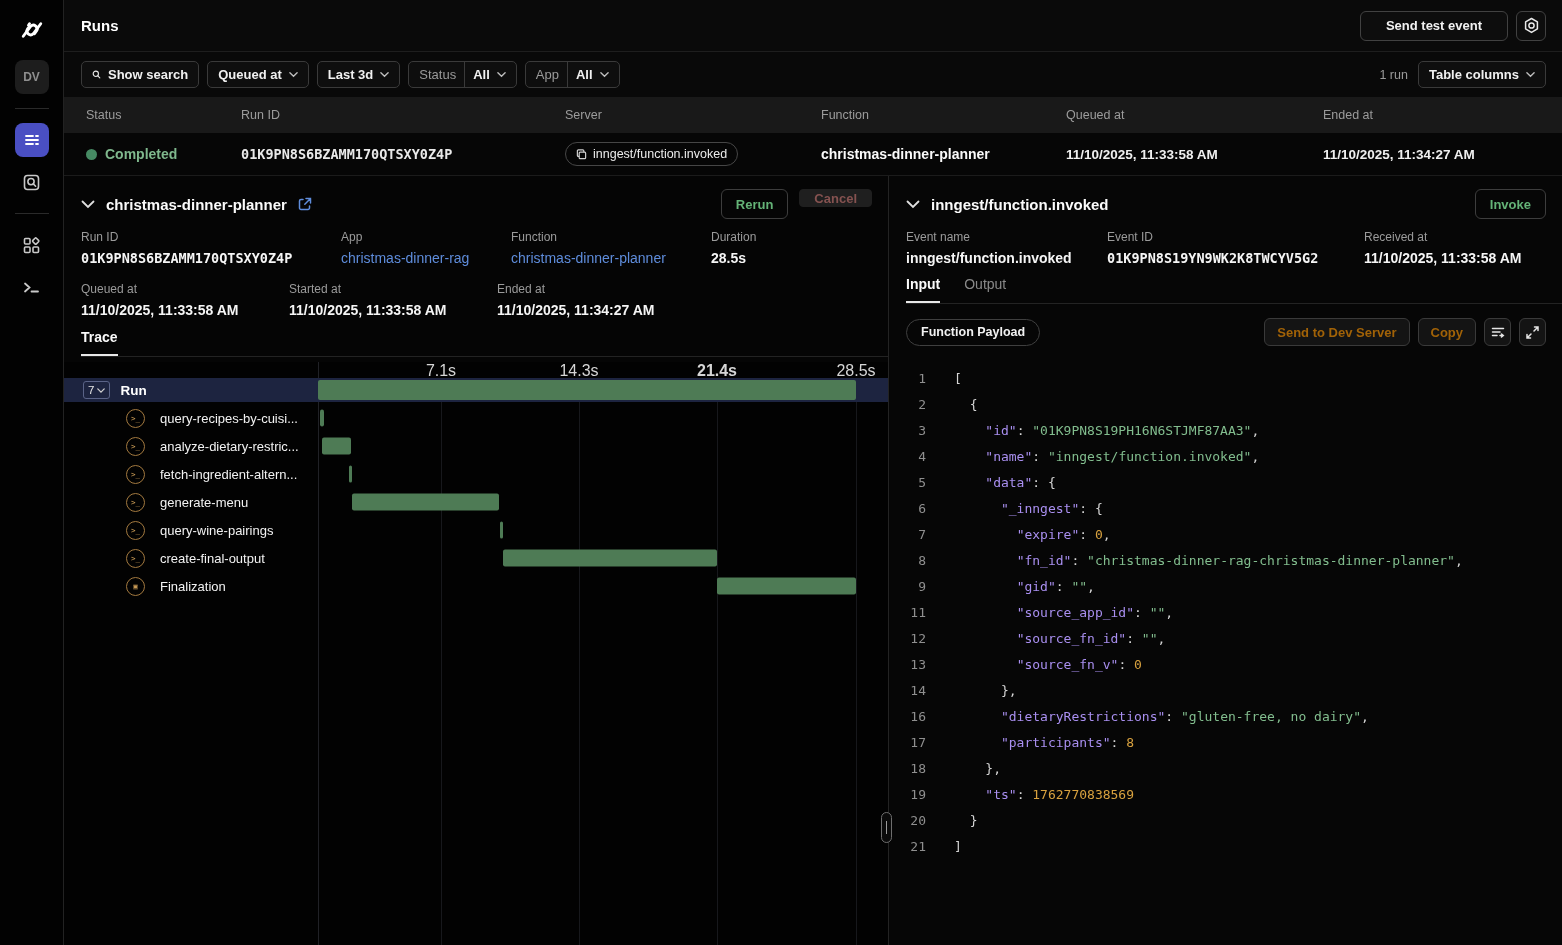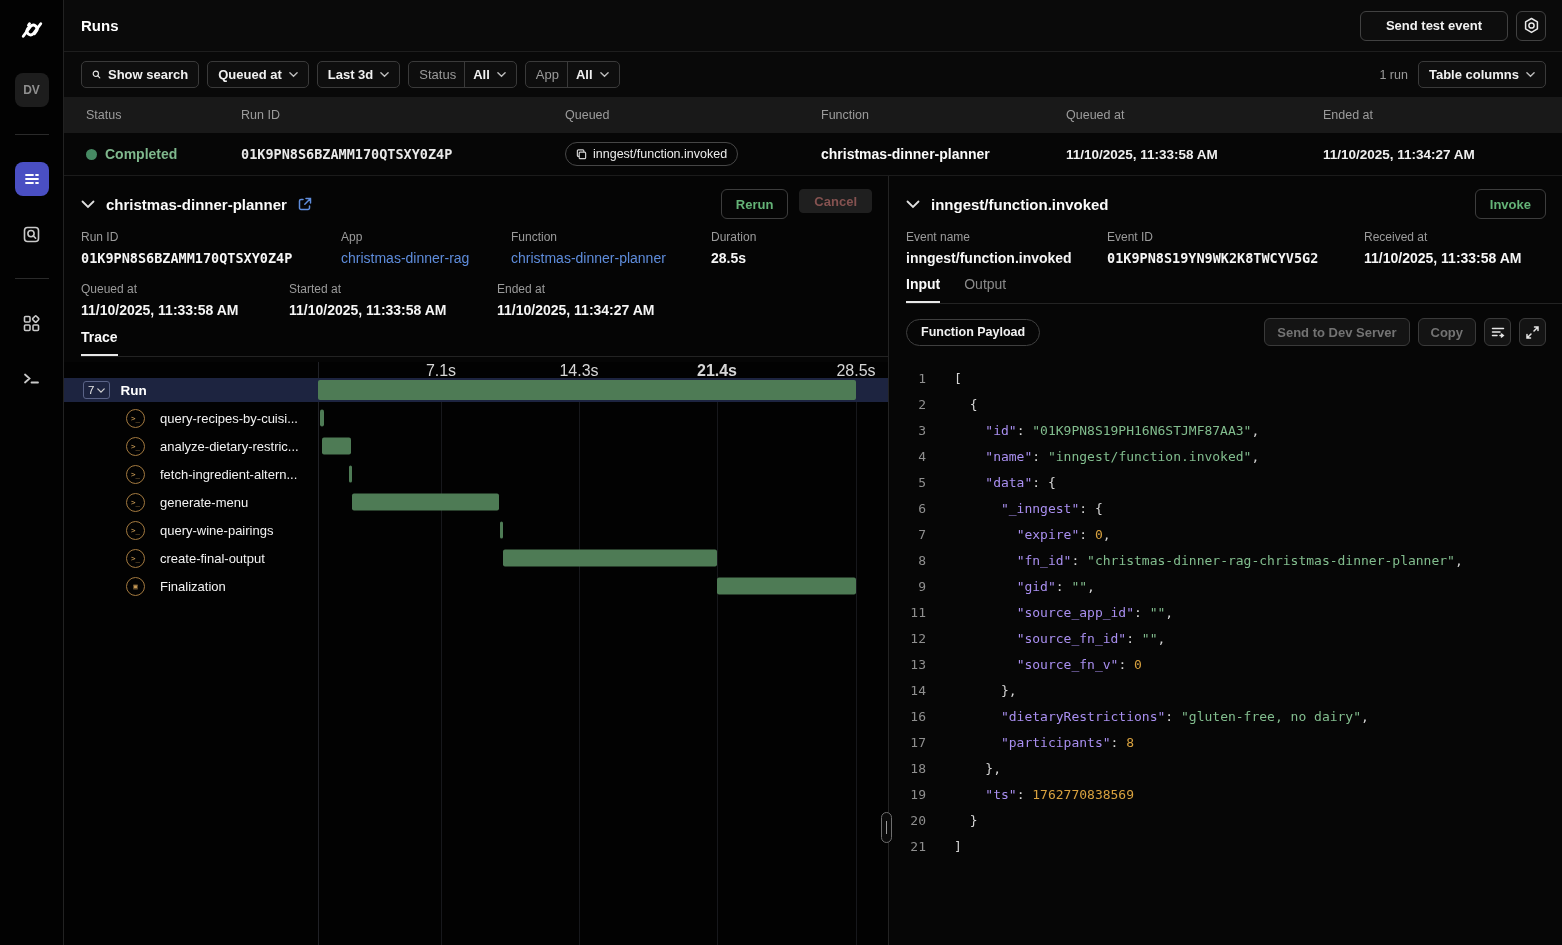--- a/index.html
+++ b/index.html
@@ -1,21 +1,21 @@
 <!DOCTYPE html>
 <html><head>
 <meta charset="utf-8">
 <style>
   * { margin:0; padding:0; box-sizing:border-box; }
   html,body { width:1562px; height:945px; background:#070707; overflow:hidden;
     font-family:"Liberation Sans", sans-serif; color:#e9e9e9; }
 
   
   .sidebar { position:absolute; left:0; top:0; width:64px; height:945px;
-    background:#020202; border-right:1px solid #222; display:flex; flex-direction:column; align-items:center;gap:13px; }
+    background:#020202; border-right:1px solid #222; display:flex; flex-direction:column; align-items:center; }
   .logo { margin-top:14px; width:32px; height:32px; display:flex; align-items:center; justify-content:center; }
   .env-badge { margin-top:14px; width:34px; height:34px; border-radius:8px; background:#1d1d1d;
     color:#8f8f8f; font-size:12px; font-weight:bold; display:flex; align-items:center; justify-content:center; }
   .side-div { width:34px; height:1px; background:#2a2a2a; margin:14px 0 6px; }
   .nav-btn { width:34px; height:34px; border-radius:8px; display:flex; align-items:center; justify-content:center; margin-top:8px; cursor:pointer; }
   .nav-btn.active { background:#4a4fc3; }
   .nav-btn svg { stroke:#c9c9c9; }
   .nav-btn.active svg { stroke:#fff; }
 
   
@@ -57,21 +57,21 @@
   
   .left-panel { position:absolute; left:64px; top:176px; width:824px; bottom:0; background:#050505; }
   .right-panel { position:absolute; left:888px; top:176px; right:0; bottom:0; background:#060606; border-left:1px solid #232323; }
 
   .panel-header { position:absolute; top:10px; left:17px; right:16px; height:36px; display:flex; align-items:center; gap:11px; }
   .panel-title { font-size:15px; font-weight:700; color:#fbfbfb; }
   .hdr-actions { margin-left:auto; display:flex; gap:11px; }
   .btn-rerun, .btn-invoke { background:transparent; border:1px solid #3d3d3d; color:#64b377; border-radius:6px;
     height:30px; padding:0 14px; font-size:13px; font-weight:600; cursor:pointer; font-family:"Liberation Sans", sans-serif; }
   .btn-cancel { background:#1f1f1f; border:1px solid #1f1f1f; color:#855250; border-radius:4px;
-    height:24px; padding:0 14px; font-size:13px; font-weight:600; cursor:default; font-family:"Liberation Sans", sans-serif; }
+    height:18px; padding:0 14px; font-size:13px; font-weight:600; cursor:default; font-family:"Liberation Sans", sans-serif; }
 
   .fld { position:absolute; }
   .fld .lbl { font-size:12px; color:#9b9b9b; display:block; margin-bottom:5px; }
   .fld .val { font-size:14px; color:#f5f5f5; font-weight:600; }
   .fld .val.link { color:#5f8ddc; font-weight:400; cursor:pointer; }
 
   .tabs { position:absolute; left:17px; right:0; display:flex; gap:24px; border-bottom:1px solid #232323; }
   .tab { font-size:14px; padding-bottom:9px; color:#8a8a8a; cursor:pointer; }
   .tab.active { color:#fafafa; font-weight:600; border-bottom:2px solid #e8e8e8; }
 
@@ -93,21 +93,21 @@
   .ticon { position:absolute; left:62px; width:19px; height:19px; border:1px solid #a2793f; border-radius:50%;
     color:#c89a55; font-size:7.5px; font-family:"DejaVu Sans Mono", monospace; display:flex; align-items:center; justify-content:center; }
   .tlabel { position:absolute; left:96px; font-size:13px; color:#f2f2f2; max-width:152px; white-space:nowrap; overflow:hidden; }
   .ttrack { position:absolute; left:254px; right:32px; top:0; bottom:0; }
 
   
   .payload-toolbar { position:absolute; left:17px; right:16px; top:142px; height:28px; display:flex; align-items:center; }
   .payload-pill { height:27px; border:1px solid #3f3f3f; border-radius:999px; padding:0 14px; font-size:12.5px;
     font-weight:600; color:#f2f2f2; display:inline-flex; align-items:center; }
   .toolbar-right { margin-left:auto; display:flex; gap:8px; align-items:center; }
-  .sm-btn { height:28px; border:1px solid #3a3a3a; background:#141414; border-radius:6px; color:#737373;
+  .sm-btn { height:28px; border:1px solid #3a3a3a; background:#141414; border-radius:6px; color:#a16207;
     font-size:13px; font-weight:600; padding:0 12px; display:inline-flex; align-items:center; justify-content:center; cursor:pointer;
     font-family:"Liberation Sans", sans-serif; }
   .sm-icon-btn { width:27px; padding:0; }
 
   
   .code { position:absolute; left:0; right:0; top:190px; bottom:0; overflow:hidden;
     font-family:"DejaVu Sans Mono", monospace; font-size:13px; line-height:26px; }
   .code-line { display:flex; }
   .ln { width:37px; text-align:right; color:#8f8f8f; flex:none; }
   .lc { padding-left:28px; white-space:pre; }
@@ -214,21 +214,21 @@
       <svg class="chev" viewBox="0 0 10 6" fill="none" stroke="#bdbdbd" stroke-width="1.5" stroke-linecap="round">
           <path d="M1 1 L5 5 L9 1"></path>
         </svg>
     </button>
   </div>
 </div>
 
 <div class="thead">
   <span>Status</span>
   <span>Run ID</span>
-  <span>Queued</span>
+  <span>Server</span>
   <span>Function</span>
   <span>Queued at</span>
   <span>Ended at</span>
 </div>
 <div class="trow-table">
   <span class="status-cell">
     <span class="dot"></span>
     <span>Completed</span>
   </span>
   <span class="mono" style="font-size:13.5px; font-weight:600;">01K9PN8S6BZAMM170QTSXY0Z4P</span>

